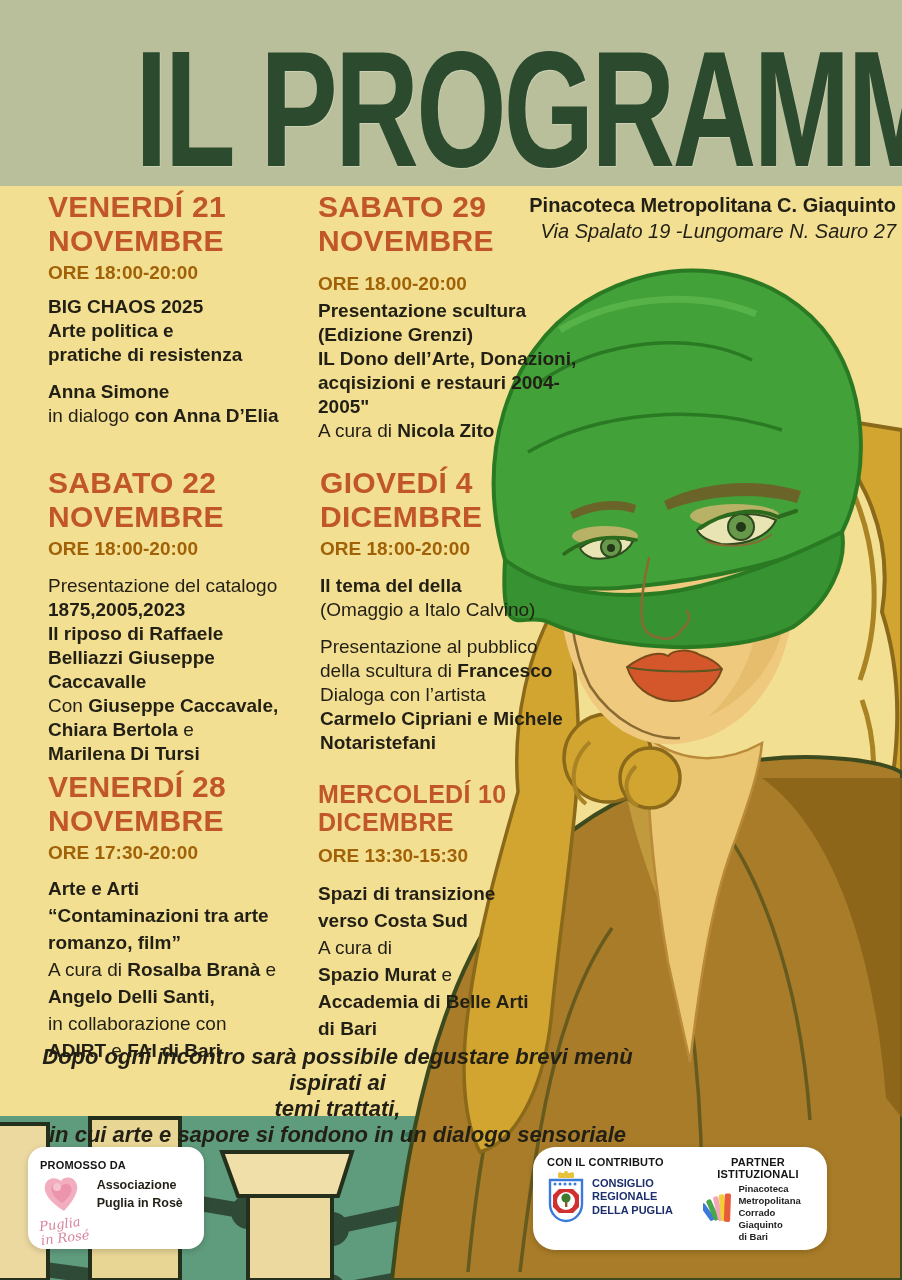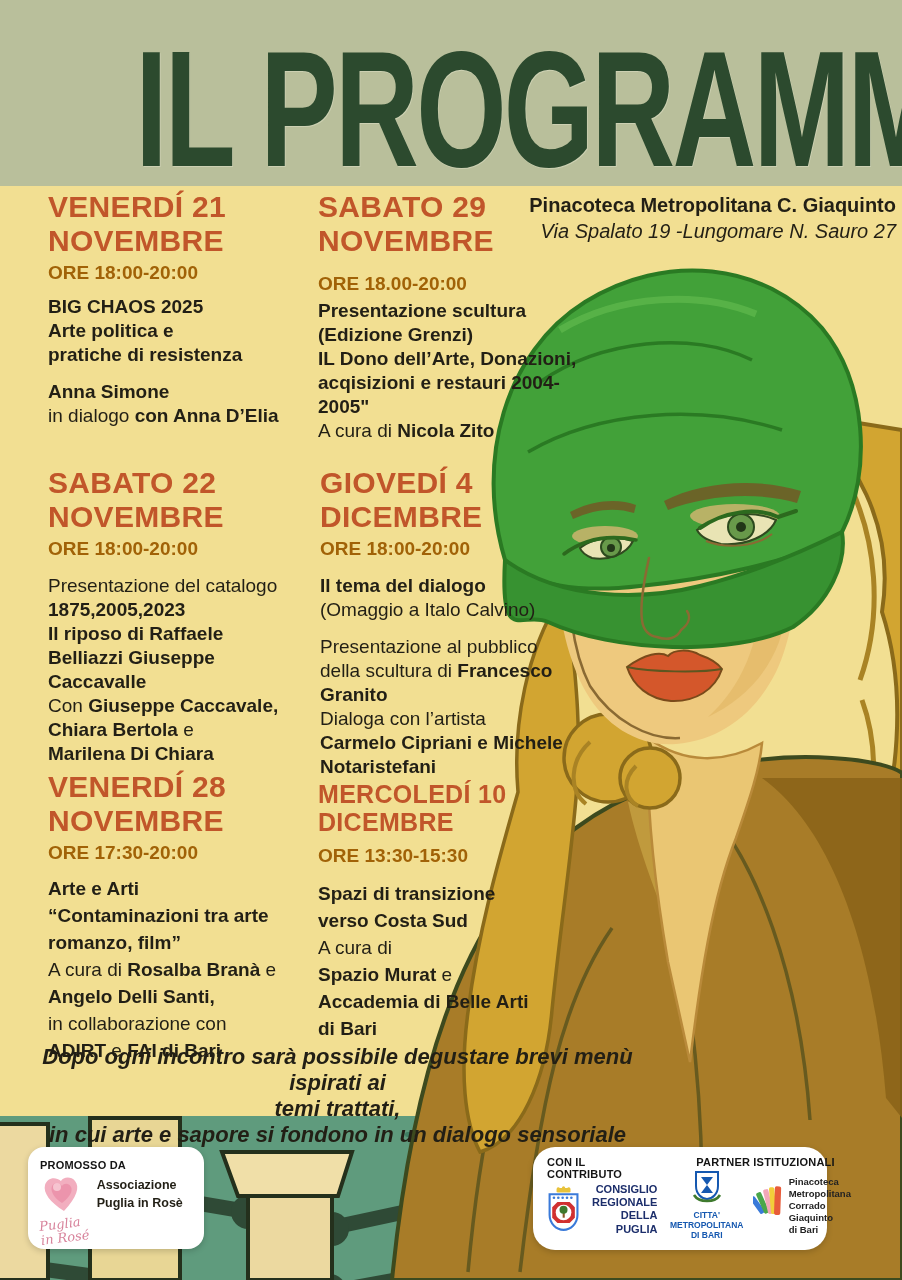--- a/index.html
+++ b/index.html
@@ -46,21 +46,21 @@
   .promosso{left:28px;top:1147px;width:176px;height:102px;border-radius:16px;padding:12px 12px;box-sizing:border-box;}
   .prom-row{display:flex;align-items:flex-start;gap:8px;margin-top:2px;}
   .script{font-family:"DejaVu Serif",serif;font-style:italic;color:#d8849c;font-size:13px;
           line-height:1.05;transform:rotate(-7deg);white-space:pre-line;margin-top:-4px;}
   .org{font-weight:bold;font-size:12.5px;line-height:1.4;white-space:pre-line;margin-top:4px;}
   .contributo{left:533px;top:1147px;width:294px;height:103px;border-radius:22px;
               padding:9px 14px;box-sizing:border-box;display:flex;gap:10px;}
   .contrib-left{width:146px;}
   .contrib-right{flex:1;}
   .logo-row{display:flex;align-items:center;gap:7px;margin-top:3px;}
-  .consiglio{font-weight:bold;font-size:11px;line-height:1.2;color:#1c2e6b;white-space:pre-line;text-align:right;}
+  .consiglio{font-weight:bold;font-size:11px;line-height:1.2;color:#1c2e6b;white-space:pre-line;}
   .bari-group{width:88px;text-align:center;}
   .bari-name{font-weight:bold;font-size:8.5px;line-height:1.2;color:#1558b0;white-space:pre-line;margin-top:1px;}
   .pina-name{font-weight:bold;font-size:9.5px;line-height:1.25;color:#222;white-space:pre-line;}
   .preline{white-space:pre-line;}
 </style>
 </head>
 <body>
 
 <div class="poster">
 
@@ -214,32 +214,31 @@
     <h2><span>SABATO 22</span><br><span>NOVEMBRE</span></h2>
     <div class="time">ORE 18:00-20:00</div>
     <div class="lines">
         <div class="line"><span>Presentazione del catalogo</span></div>
         <div class="line"><span class="b">1875,2005,2023</span></div>
         <div class="line"><span class="b">Il riposo di Raffaele</span></div>
         <div class="line"><span class="b">Belliazzi  Giuseppe</span></div>
         <div class="line"><span class="b">Caccavalle</span></div>
         <div class="line"><span>Con </span><span class="b">Giuseppe Caccavale,</span></div>
         <div class="line"><span class="b">Chiara Bertola</span><span>  e</span></div>
-        <div class="line"><span class="b">Marilena  Di Chiara</span></div>
+        <div class="line"><span class="b">Marilena  Di Tursi</span></div>
       </div>
   </section>
   <section class="event e4">
     <h2><span>GIOVEDÍ 4</span><br><span>DICEMBRE</span></h2>
     <div class="time">ORE 18:00-20:00</div>
     <div class="lines">
-        <div class="line"><span class="b">Il tema del dialogo</span></div>
+        <div class="line"><span class="b">Il tema del della</span></div>
         <div class="line"><span>(Omaggio a Italo Calvino)</span></div>
         <div class="line gap"><span>Presentazione al pubblico</span></div>
         <div class="line"><span>della scultura di </span><span class="b">Francesco</span></div>
-        <div class="line"><span class="b">Granito</span></div>
         <div class="line"><span>Dialoga con l’artista</span></div>
         <div class="line"><span class="b">Carmelo Cipriani e Michele</span></div>
         <div class="line"><span class="b">Notaristefani</span></div>
       </div>
   </section>
   <section class="event e5">
     <h2><span>VENERDÍ 28</span><br><span>NOVEMBRE</span></h2>
     <div class="time">ORE 17:30-20:00</div>
     <div class="lines">
         <div class="line"><span class="b">Arte e Arti</span></div>
@@ -310,30 +309,20 @@
           <circle cx="19" cy="27" r="4.6" fill="#3f7a2e"></circle>
         </svg>
         <div class="consiglio">CONSIGLIO
 REGIONALE
 DELLA PUGLIA</div>
       </div>
     </div>
     <div class="contrib-right">
       <div class="card-label" style="text-align:center;">PARTNER ISTITUZIONALI</div>
       <div class="logo-row">
-        <div class="bari-group">
-          <svg width="30" height="34" viewBox="0 0 30 34">
-            <path d="M4 1 h22 v14 c0 8 -6 13 -11 13 c-5 0 -11 -5 -11 -13 Z" fill="#fff" stroke="#1558b0" stroke-width="2"></path>
-            <polygon points="9,6 21,6 15,14" fill="#1558b0"></polygon>
-            <polygon points="9,22 21,22 15,14" fill="#1558b0"></polygon>
-            <path d="M2 24 C7 32 23 32 28 24" fill="none" stroke="#3f7a2e" stroke-width="2.6"></path>
-          </svg>
-          <div class="bari-name">CITTA' METROPOLITANA
-DI BARI</div>
-        </div>
         <svg width="32" height="44" viewBox="0 0 32 44">
           <g transform="translate(2,30)">
             <rect x="0" y="-20" width="6" height="22" rx="2" fill="#3a7ad9" transform="rotate(-36 3 -9)"></rect>
             <rect x="6" y="-24" width="6" height="25" rx="2" fill="#4aa64a" transform="rotate(-24 9 -11)"></rect>
             <rect x="12" y="-27" width="6" height="28" rx="2" fill="#f2a7b8" transform="rotate(-13 15 -13)"></rect>
             <rect x="17" y="-29" width="6" height="30" rx="2" fill="#f2cf3a" transform="rotate(-5 20 -14)"></rect>
             <rect x="22" y="-30" width="7" height="32" rx="2" fill="#e85c3a" transform="rotate(2 25 -14)"></rect>
           </g>
         </svg>
         <div class="pina-name">Pinacoteca

